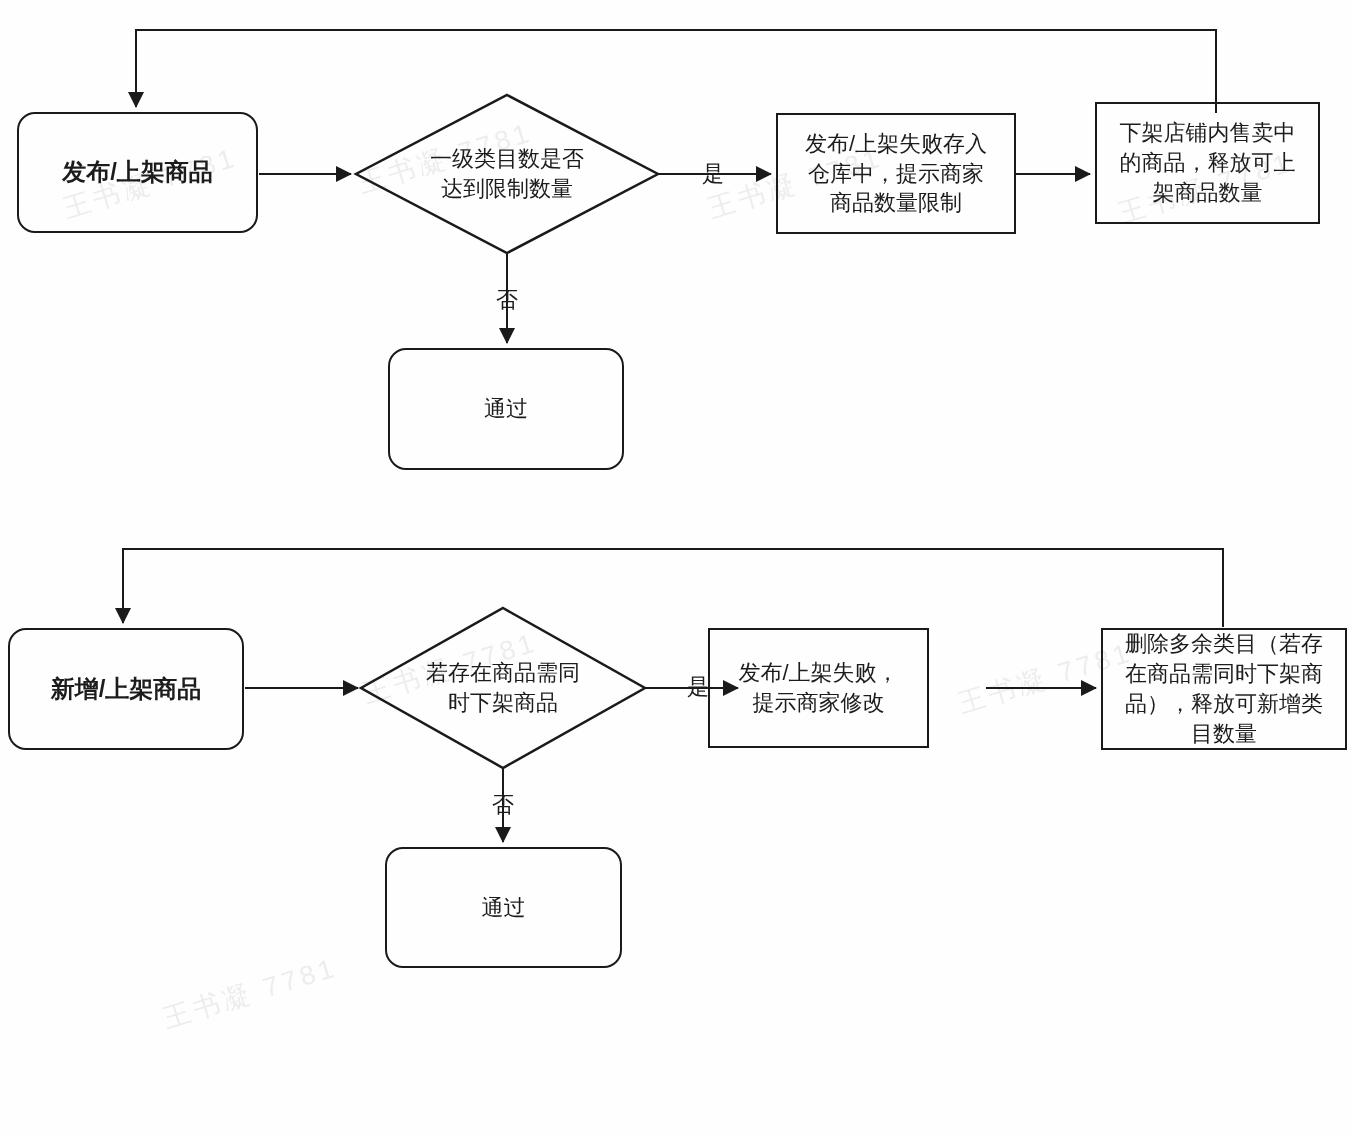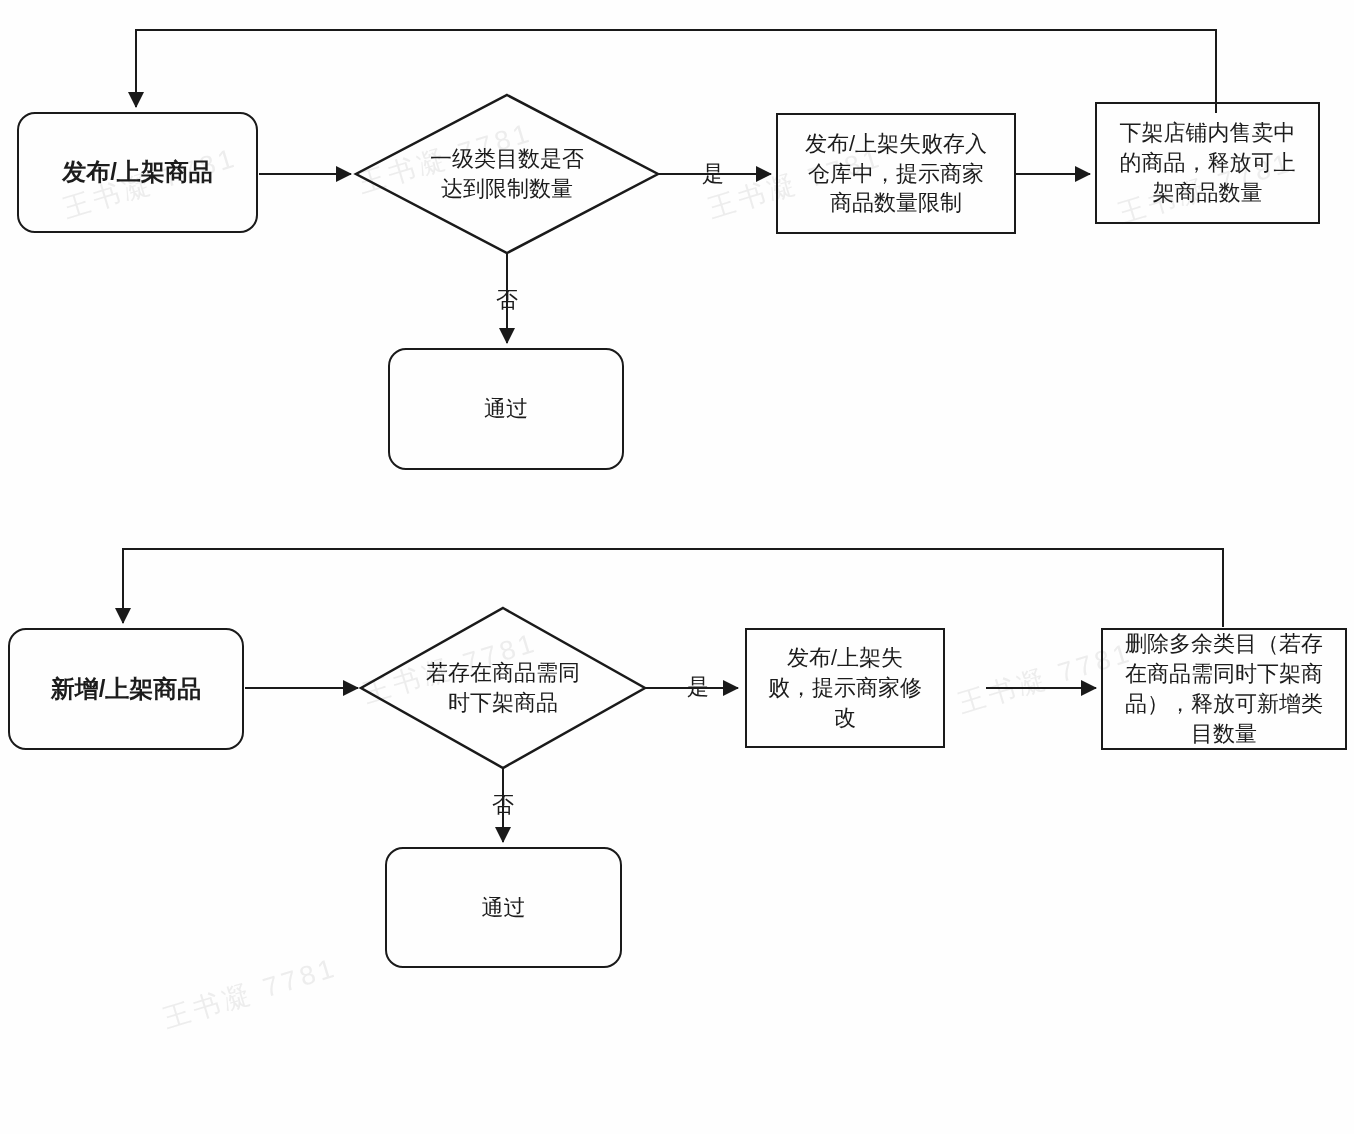--- a/index.html
+++ b/index.html
@@ -96,21 +96,21 @@
   <div class="node rounded start" style="left:8px;top:628px;width:236px;height:122px">
     <span>新增/上架商品</span>
   </div>
 
   <div class="diamond-label" style="left:418px;top:634px;width:170px;height:108px">
     <span>若存在商品需同时下架商品</span>
   </div>
 
   <span class="edge-label" style="left:698px;top:687px">是</span>
 
-  <div class="node pad" style="left:745px;top:628px;width:200px;height:120px">
+  <div class="node pad" style="left:708px;top:628px;width:221px;height:120px">
     <span>发布/上架失败，提示商家修改</span>
   </div>
 
   <div class="node" style="left:1101px;top:628px;width:246px;height:122px;padding:20px 12px">
     <span>删除多余类目（若存在商品需同时下架商品），释放可新增类目数量</span>
   </div>
 
   <span class="edge-label" style="left:503px;top:805px">否</span>
 
   <div class="node rounded" style="left:385px;top:847px;width:237px;height:121px">

